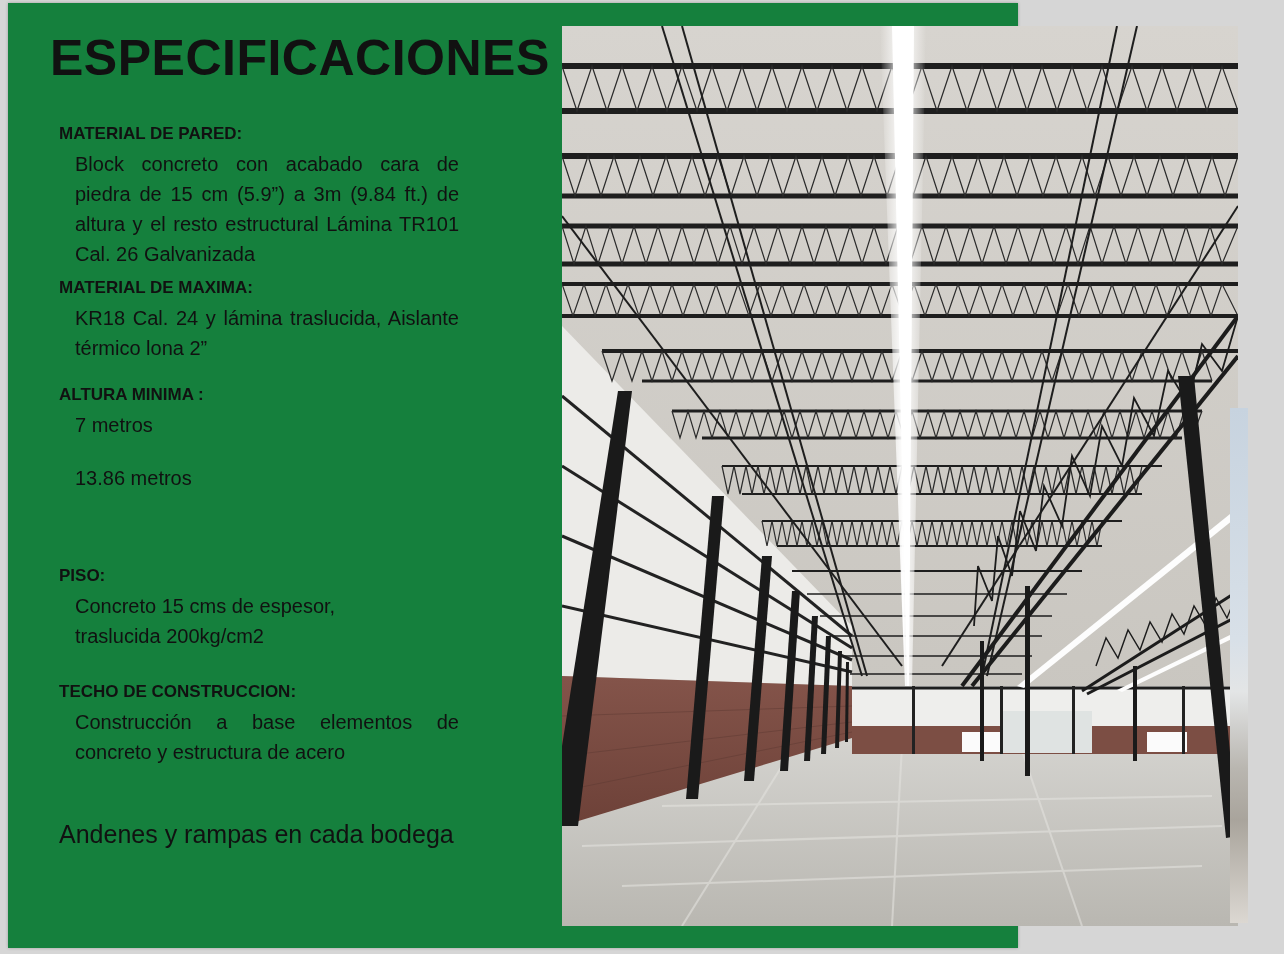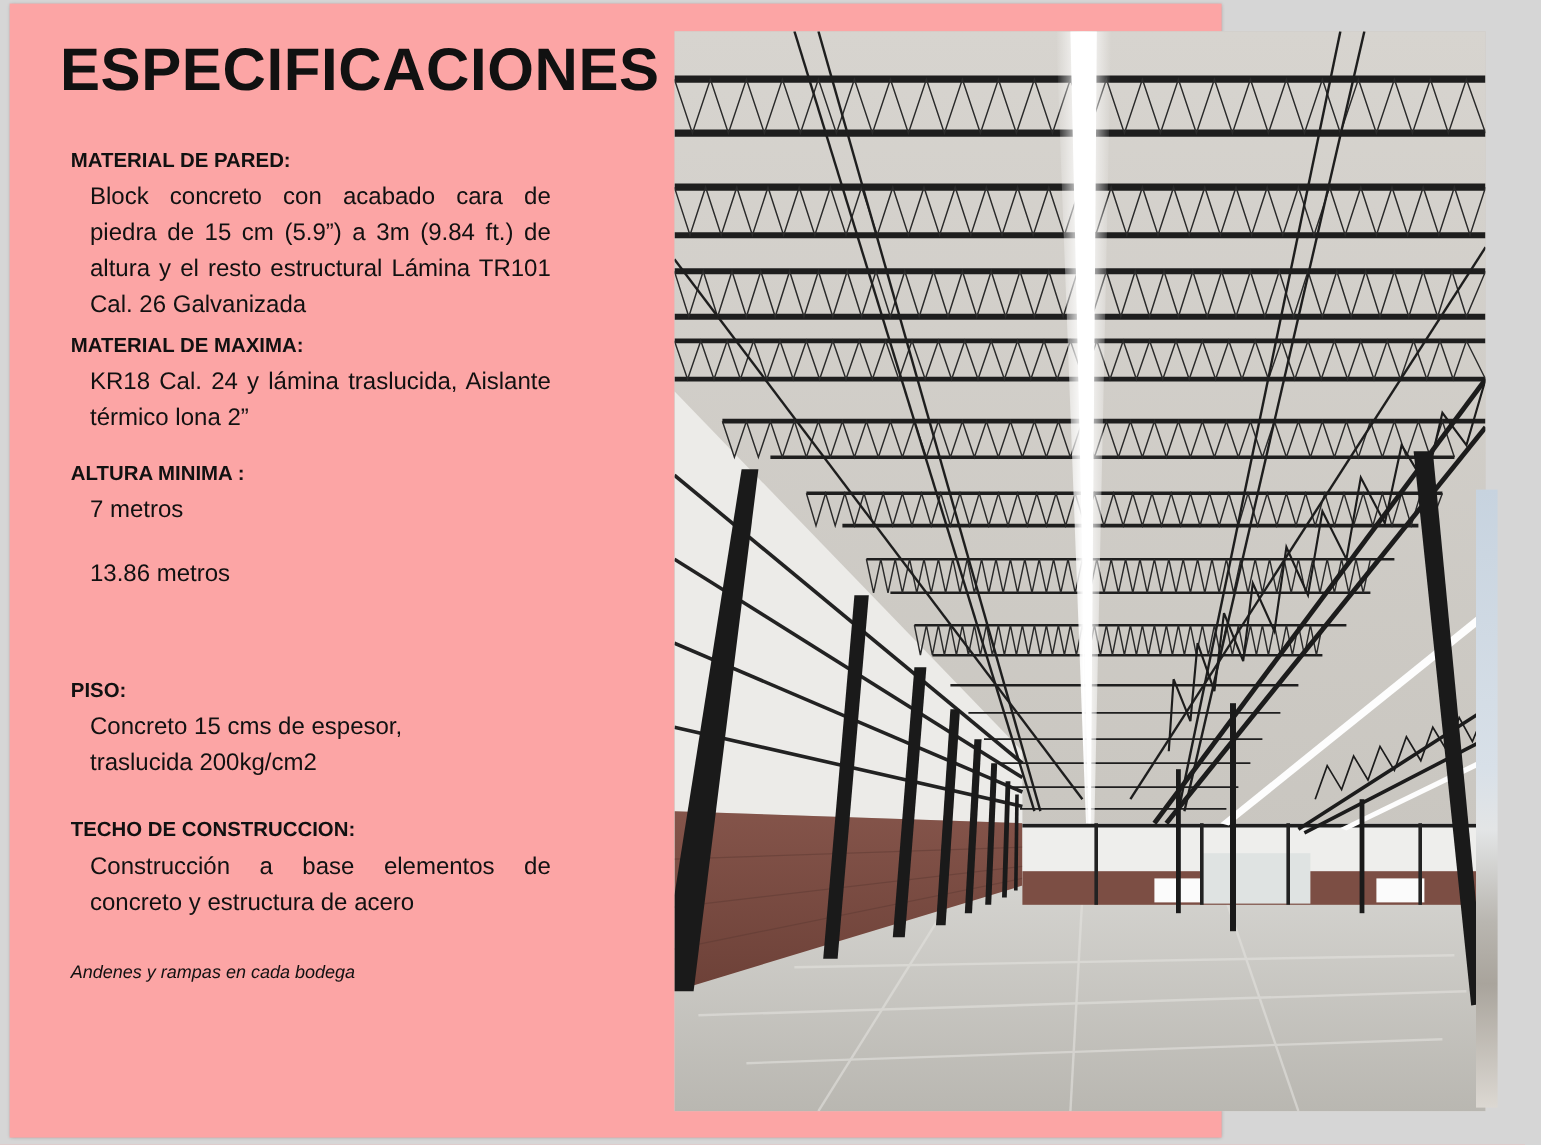--- a/index.html
+++ b/index.html
@@ -4,33 +4,33 @@
 <style>
   html, body { margin:0; padding:0; }
   body {
     width:1284px; height:954px; overflow:hidden;
     background:#d6d6d6;
     font-family:"Liberation Sans", "DejaVu Sans", sans-serif;
     position:relative;
   }
   .slide {
     position:absolute; left:8px; top:3px; width:1010px; height:945px;
-    background:#fca5a5;
+    background:#15803d;
     box-shadow: 0 0 3px rgba(0,0,0,0.25);
   }
   .title {
     position:absolute; left:42px; top:30px;
     font-size:50px; font-weight:bold; letter-spacing:0.5px;
     color:#111; margin:0; line-height:1;
   }
   .spec { position:absolute; left:51px; width:400px; color:#111; }
   .spec .label { font-size:17px; font-weight:bold; line-height:30px; }
   .spec .value { font-size:20px; line-height:30px; text-align:justify;margin-left:16px; }
   .spec .value.left { text-align:left; }
-  .note { position:absolute; left:51px; top:793px; font-size:15px; color:#111; line-height:30px;font-style:italic; }
+  .note { position:absolute; left:51px; top:816px; font-size:25px; color:#111; line-height:30px; }
 
   
   .photo {
     position:absolute; left:554px; top:23px; width:676px; height:900px;
     overflow:hidden; background:#cfcbc6;
   }
   .photo-strip {
     position:absolute; left:1230px; top:408px; width:18px; height:515px;
     background:linear-gradient(#c7d3df 0%, #d8e0e8 45%, #e3e5e6 55%, #b9b6b0 70%, #a9a49c 80%, #dcd8d2 100%);
   }

